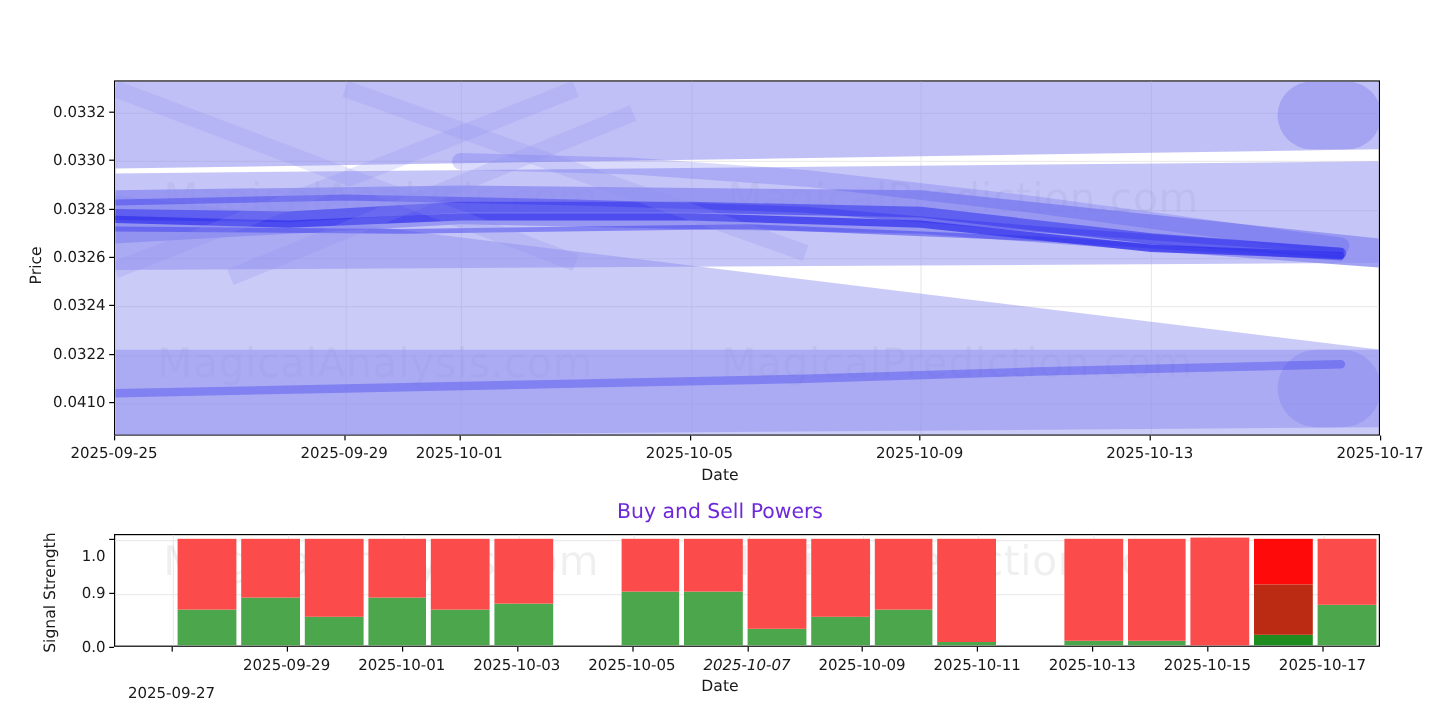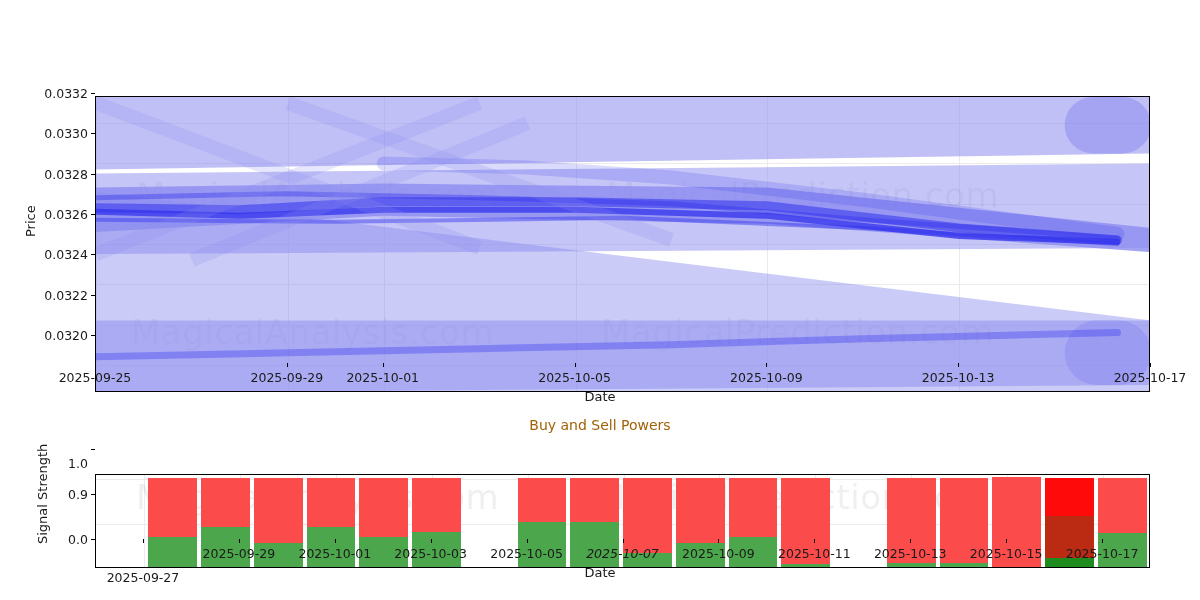--- a/index.html
+++ b/index.html
@@ -9,25 +9,25 @@
     color:#000;overflow:hidden;position:relative;
   }
   #root{position:absolute;inset:0;}
 
   
   .title-block{position:absolute;left:0;top:8px;width:1200px;text-align:center;}
   .title-line{font-size:15.5px;line-height:22px;color:#1a1a1a;white-space:nowrap;}
 
   .subplot-title{
     position:absolute;width:1200px;left:0;text-align:center;
-    font-size:14px;color:#a16207;
+    font-size:17px;color:#6d28d9;
   }
 
   
-  .axes{position:absolute;box-sizing:border-box;border:1.3px solid #000;background:#fff;overflow:hidden;margin-top:29px;}
+  .axes{position:absolute;box-sizing:border-box;border:1.3px solid #000;background:#fff;overflow:hidden;}
   .gridline-h{position:absolute;left:0;right:0;height:1px;background:#eceaea;}
   .gridline-v{position:absolute;top:0;bottom:0;width:1px;background:#eceaea;}
 
   .tick-x{position:absolute;width:1px;height:4px;background:#000;}
   .tick-y{position:absolute;height:1px;width:4px;background:#000;}
   .ticklabel-x{position:absolute;font-size:12.5px;color:#1a1a1a;transform:translateX(-50%);white-space:nowrap;}
   .ticklabel-y{position:absolute;font-size:12.5px;color:#1a1a1a;transform:translateY(-50%);text-align:right;white-space:nowrap;}
   .axislabel-x{position:absolute;font-size:13px;color:#1a1a1a;width:1200px;left:0;text-align:center;}
   .axislabel-y{position:absolute;font-size:13px;color:#1a1a1a;transform:rotate(-90deg);transform-origin:left top;white-space:nowrap;}
 
@@ -80,21 +80,21 @@
         <path d="M 287.7272727272727 66.44897959183615 L 431.5909090909091 70.47619047618974 L 575.4545454545454 80.5442176870744 L 767.2727272727273 102.69387755101977 L 1021.4318181818182 136.92517006802728" fill="none" stroke="#3333ee" stroke-width="14" stroke-opacity="0.18" stroke-linecap="round"></path>
         <path d="M 0 259.7551020408164 L 191.8181818181818 255.72789115646282 L 383.6363636363636 251.70068027210922 L 575.4545454545454 247.67346938775563 L 767.2727272727273 241.63265306122457 L 1021.4318181818182 235.59183673469352" fill="none" stroke="#3333ee" stroke-width="7" stroke-opacity="0.35" stroke-linecap="round"></path>
         <path d="M 0 157.0612244897952 L 383.6363636363636 6.0408163265296935" stroke="#8c8cf0" stroke-width="14" stroke-opacity="0.22" fill="none"></path>
         <path d="M 0 6.0408163265296935 L 383.6363636363636 151.02040816326553" stroke="#8c8cf0" stroke-width="14" stroke-opacity="0.22" fill="none"></path>
         <path d="M 95.9090909090909 163.10204081632628 L 431.5909090909091 26.17687074829894" stroke="#8c8cf0" stroke-width="14" stroke-opacity="0.22" fill="none"></path>
         <path d="M 191.8181818181818 6.0408163265296935 L 575.4545454545454 142.96598639455695" stroke="#8c8cf0" stroke-width="14" stroke-opacity="0.22" fill="none"></path>
       </svg>
     </div>
   <div id="price-decor">
       <div class="tick-y" style="left: 91px; top: 334.81px;"></div>
-      <div class="ticklabel-y" style="left: 33px; top: 334.81px; width: 55px;">0.0320</div>
+      <div class="ticklabel-y" style="left: 33px; top: 334.81px; width: 55px;">0.0410</div>
       <div class="tick-y" style="left: 91px; top: 294.537px;"></div>
       <div class="ticklabel-y" style="left: 33px; top: 294.537px; width: 55px;">0.0322</div>
       <div class="tick-y" style="left: 91px; top: 254.265px;"></div>
       <div class="ticklabel-y" style="left: 33px; top: 254.265px; width: 55px;">0.0324</div>
       <div class="tick-y" style="left: 91px; top: 213.993px;"></div>
       <div class="ticklabel-y" style="left: 33px; top: 213.993px; width: 55px;">0.0326</div>
       <div class="tick-y" style="left: 91px; top: 173.721px;"></div>
       <div class="ticklabel-y" style="left: 33px; top: 173.721px; width: 55px;">0.0328</div>
       <div class="tick-y" style="left: 91px; top: 133.449px;"></div>
       <div class="ticklabel-y" style="left: 33px; top: 133.449px; width: 55px;">0.0330</div>

